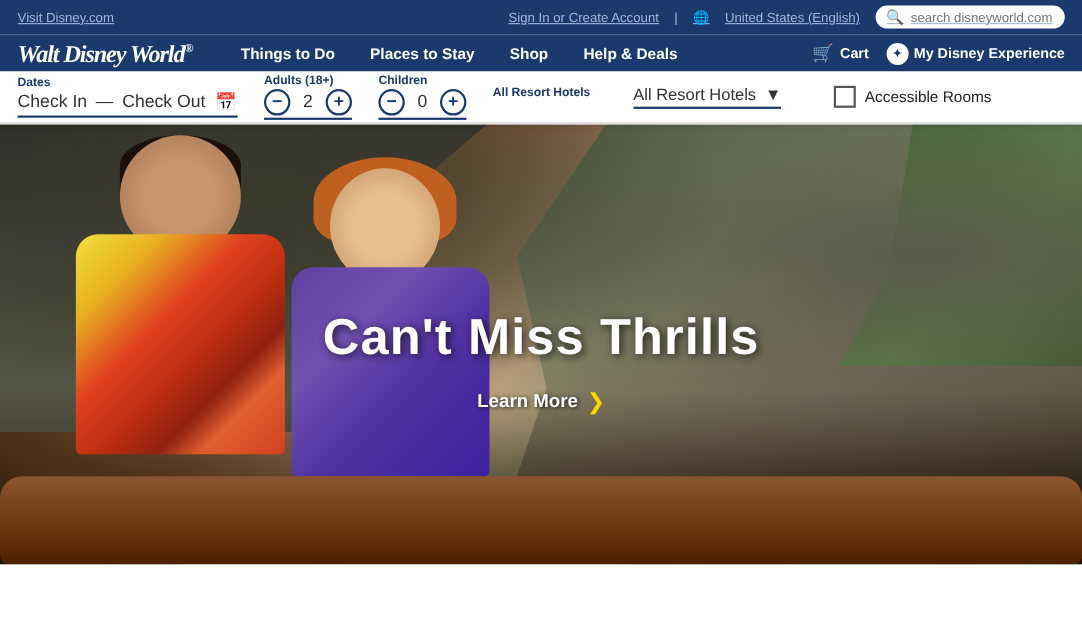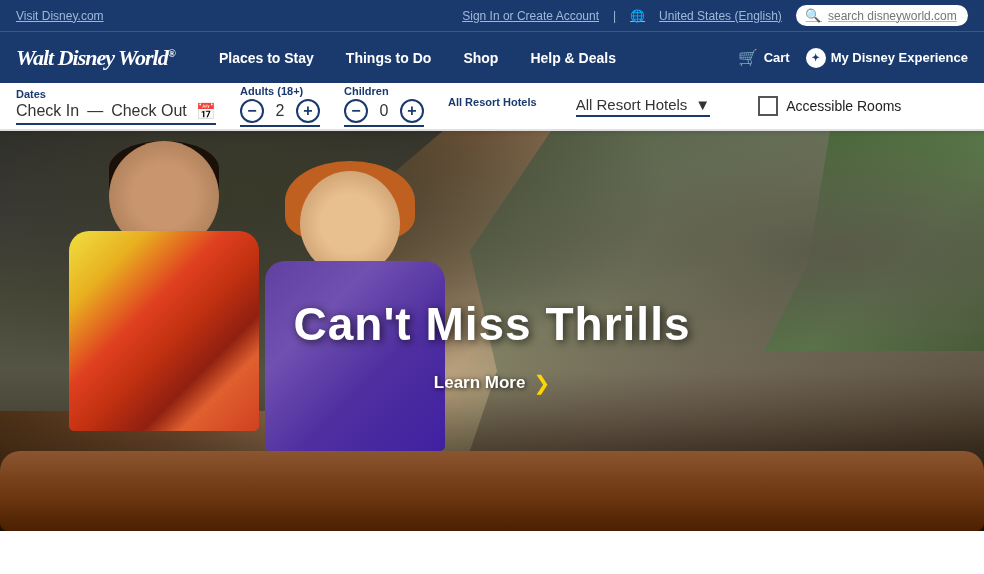--- a/index.html
+++ b/index.html
@@ -42,21 +42,21 @@
       background: transparent;
     }
     .search-icon-top { color: #1a3a6e; font-size: 13px; }
 
     
     .nav-bar {
       background: #1a3a6e;
       padding: 0 16px;
       display: flex;
       align-items: center;
-      height: 52px;
+      height: 34px;
       border-top: 1px solid rgba(255,255,255,0.15);
     }
     .logo {
       color: white;
       font-size: 22px;
       font-weight: bold;
       font-style: italic;
       font-family: Georgia, serif;
       margin-right: 28px;
       letter-spacing: -1px;
@@ -433,22 +433,22 @@
       <input type="text" placeholder="search disneyworld.com" style="">
     </div>
   </div>
 </div>
 
 <div class="nav-bar">
   <div class="logo">
     <em>Walt Disney World</em><span>®</span>
   </div>
   <nav class="nav-links">
+    <a class="nav-link">Things to Do</a>
     <a class="nav-link">Places to Stay</a>
-    <a class="nav-link">Things to Do</a>
     <a class="nav-link">Shop</a>
     <a class="nav-link">Help &amp; Deals</a>
   </nav>
   <div class="nav-right">
     <div class="cart-link">
       <span class="cart-icon">🛒</span>
       <span>Cart</span>
     </div>
     <div class="my-disney-link">
       <div class="my-disney-icon">✦</div>

